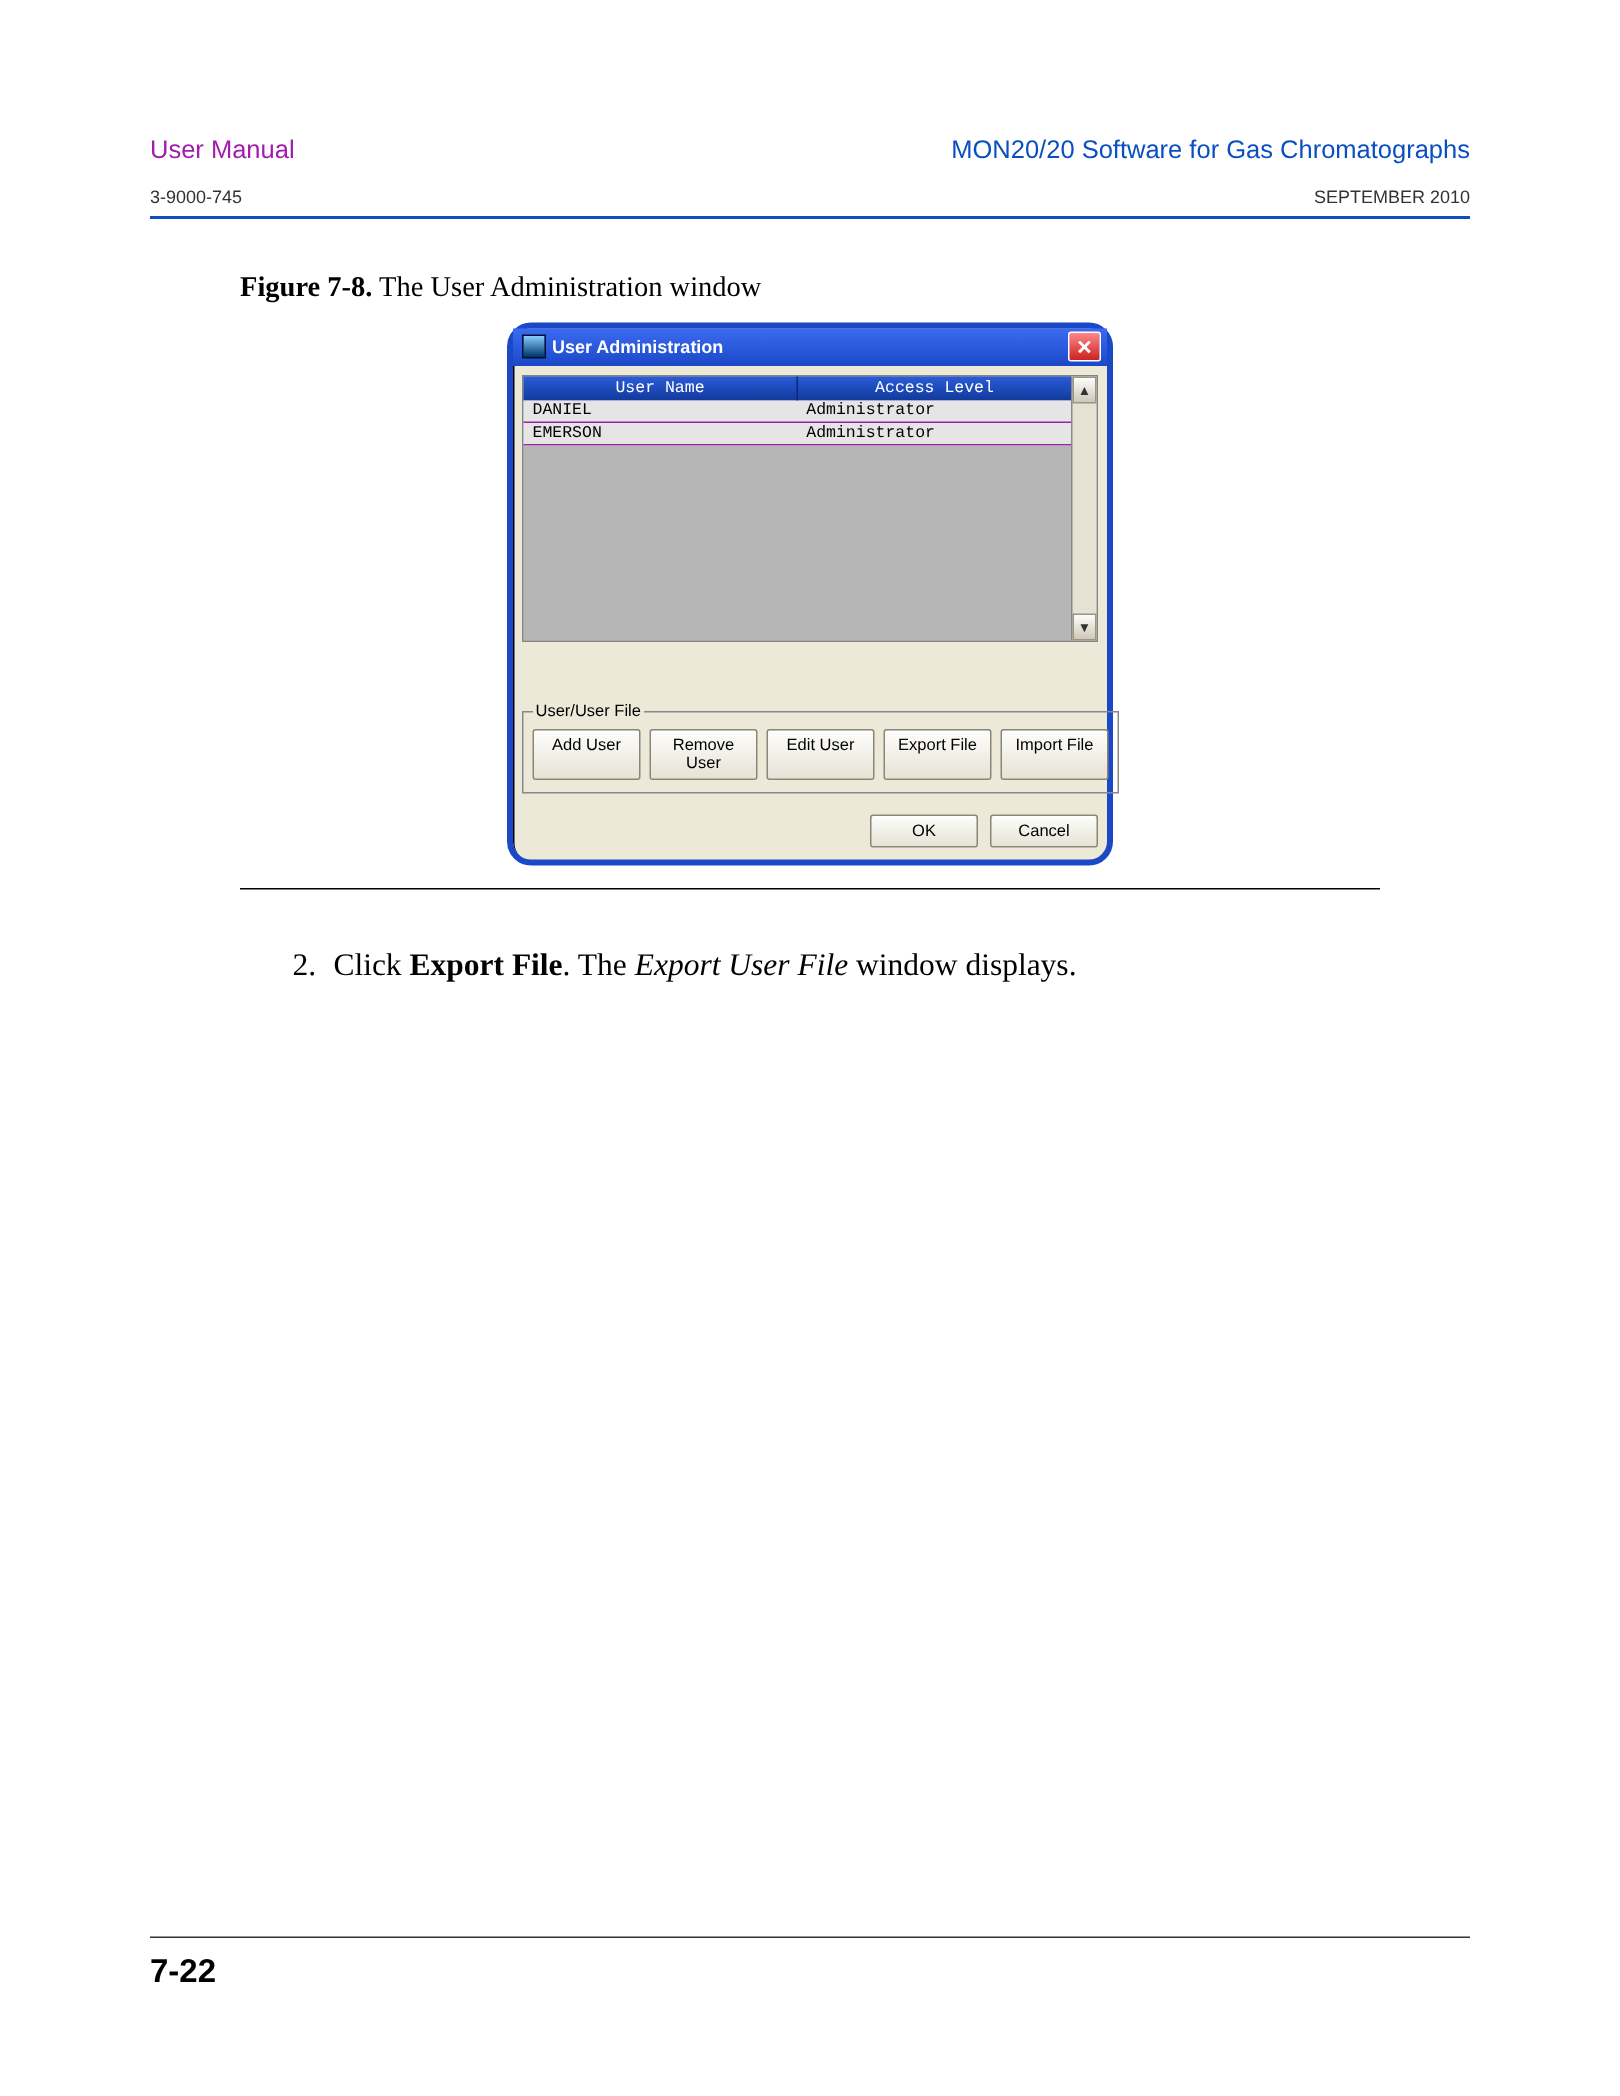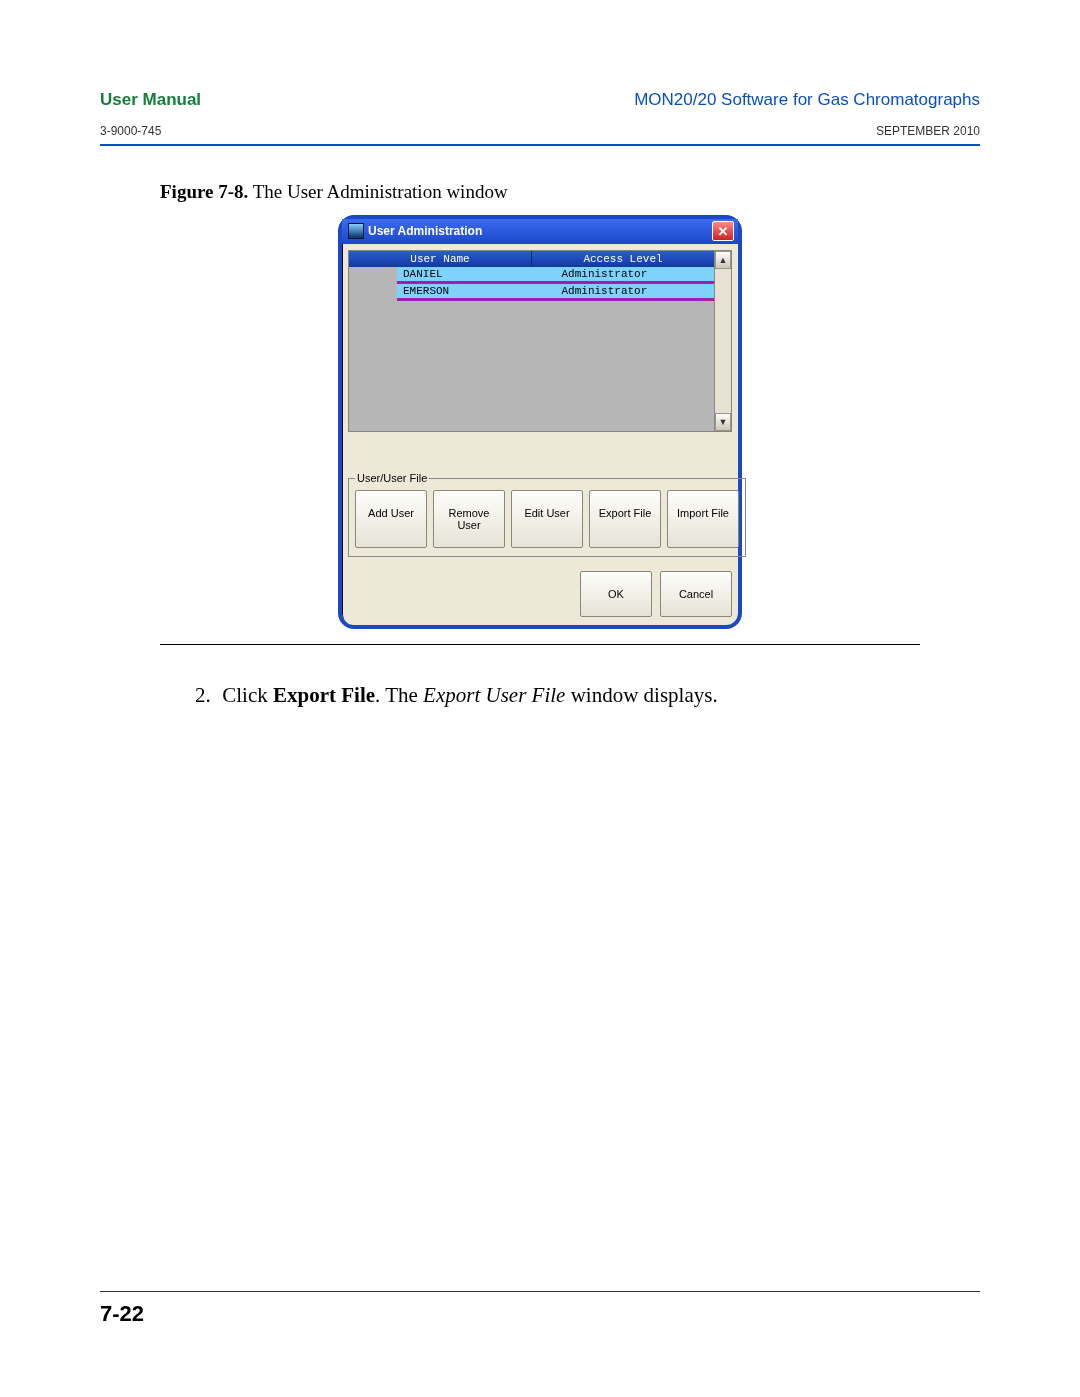--- a/index.html
+++ b/index.html
@@ -19,22 +19,22 @@
     height: 100%;
     position: relative;
   }
   .header {
     display: flex;
     justify-content: space-between;
     align-items: flex-end;
     font-size: 17px;
   }
   .header .left-title {
-    color: #15803d;
-    font-weight: bold;
+    color: #a21caf;
+    font-weight: normal;
     font-family: Arial, sans-serif;
   }
   .header .right-title {
     color: #0a4fc2;
     font-weight: normal;
     font-family: Arial, sans-serif;
   }
   .sub-header {
     display: flex;
     justify-content: space-between;
@@ -115,24 +115,23 @@
     display: flex;
     background: linear-gradient(#2a5cd8, #123a9c);
     color: #fff;
   }
   .gh-col { padding: 2px 4px; font-size: 11px; border-right: 1px solid #0a2a7a;}
   .gh-col:last-child { border-right: none; }
   .gh-user { width: 50%; text-align: center;}
   .gh-access { width: 50%; text-align: center;}
   .grid-row {
     display: flex;
-    background: #7dd3fc;
+    background: #e5e5e5;
     color: #000;
-    border-bottom: 3px solid #a21caf;
-    margin-left: 48px;
+    border-bottom: 1px solid #a21caf;
   }
   .gc { padding: 1px 6px; font-size: 11px; }
   .gc-user { width: 50%;}
   .gc-access { width: 50%;}
   .grid-empty {
     height: 130px;
     background: #b6b6b6;
   }
   .scrollbar {
     width: 16px;
@@ -161,21 +160,21 @@
     padding: 0 2px;
   }
   .btn-row {
     display: flex;
     gap: 6px;
   }
   .btn, .dlg-btn {
     background: linear-gradient(#fdfdfb, #e6e3d6);
     border: 1px solid #8b8778;
     border-radius: 2px;
-    padding: 16px 6px;
+    padding: 4px 6px;
     font-family: Tahoma, Arial, sans-serif;
     font-size: 11px;
     cursor: pointer;
     min-width: 58px;
     text-align: center;
     box-shadow: 0 1px 0 #fff inset;
   }
   .dlg-footer {
     display: flex;
     justify-content: flex-end;

